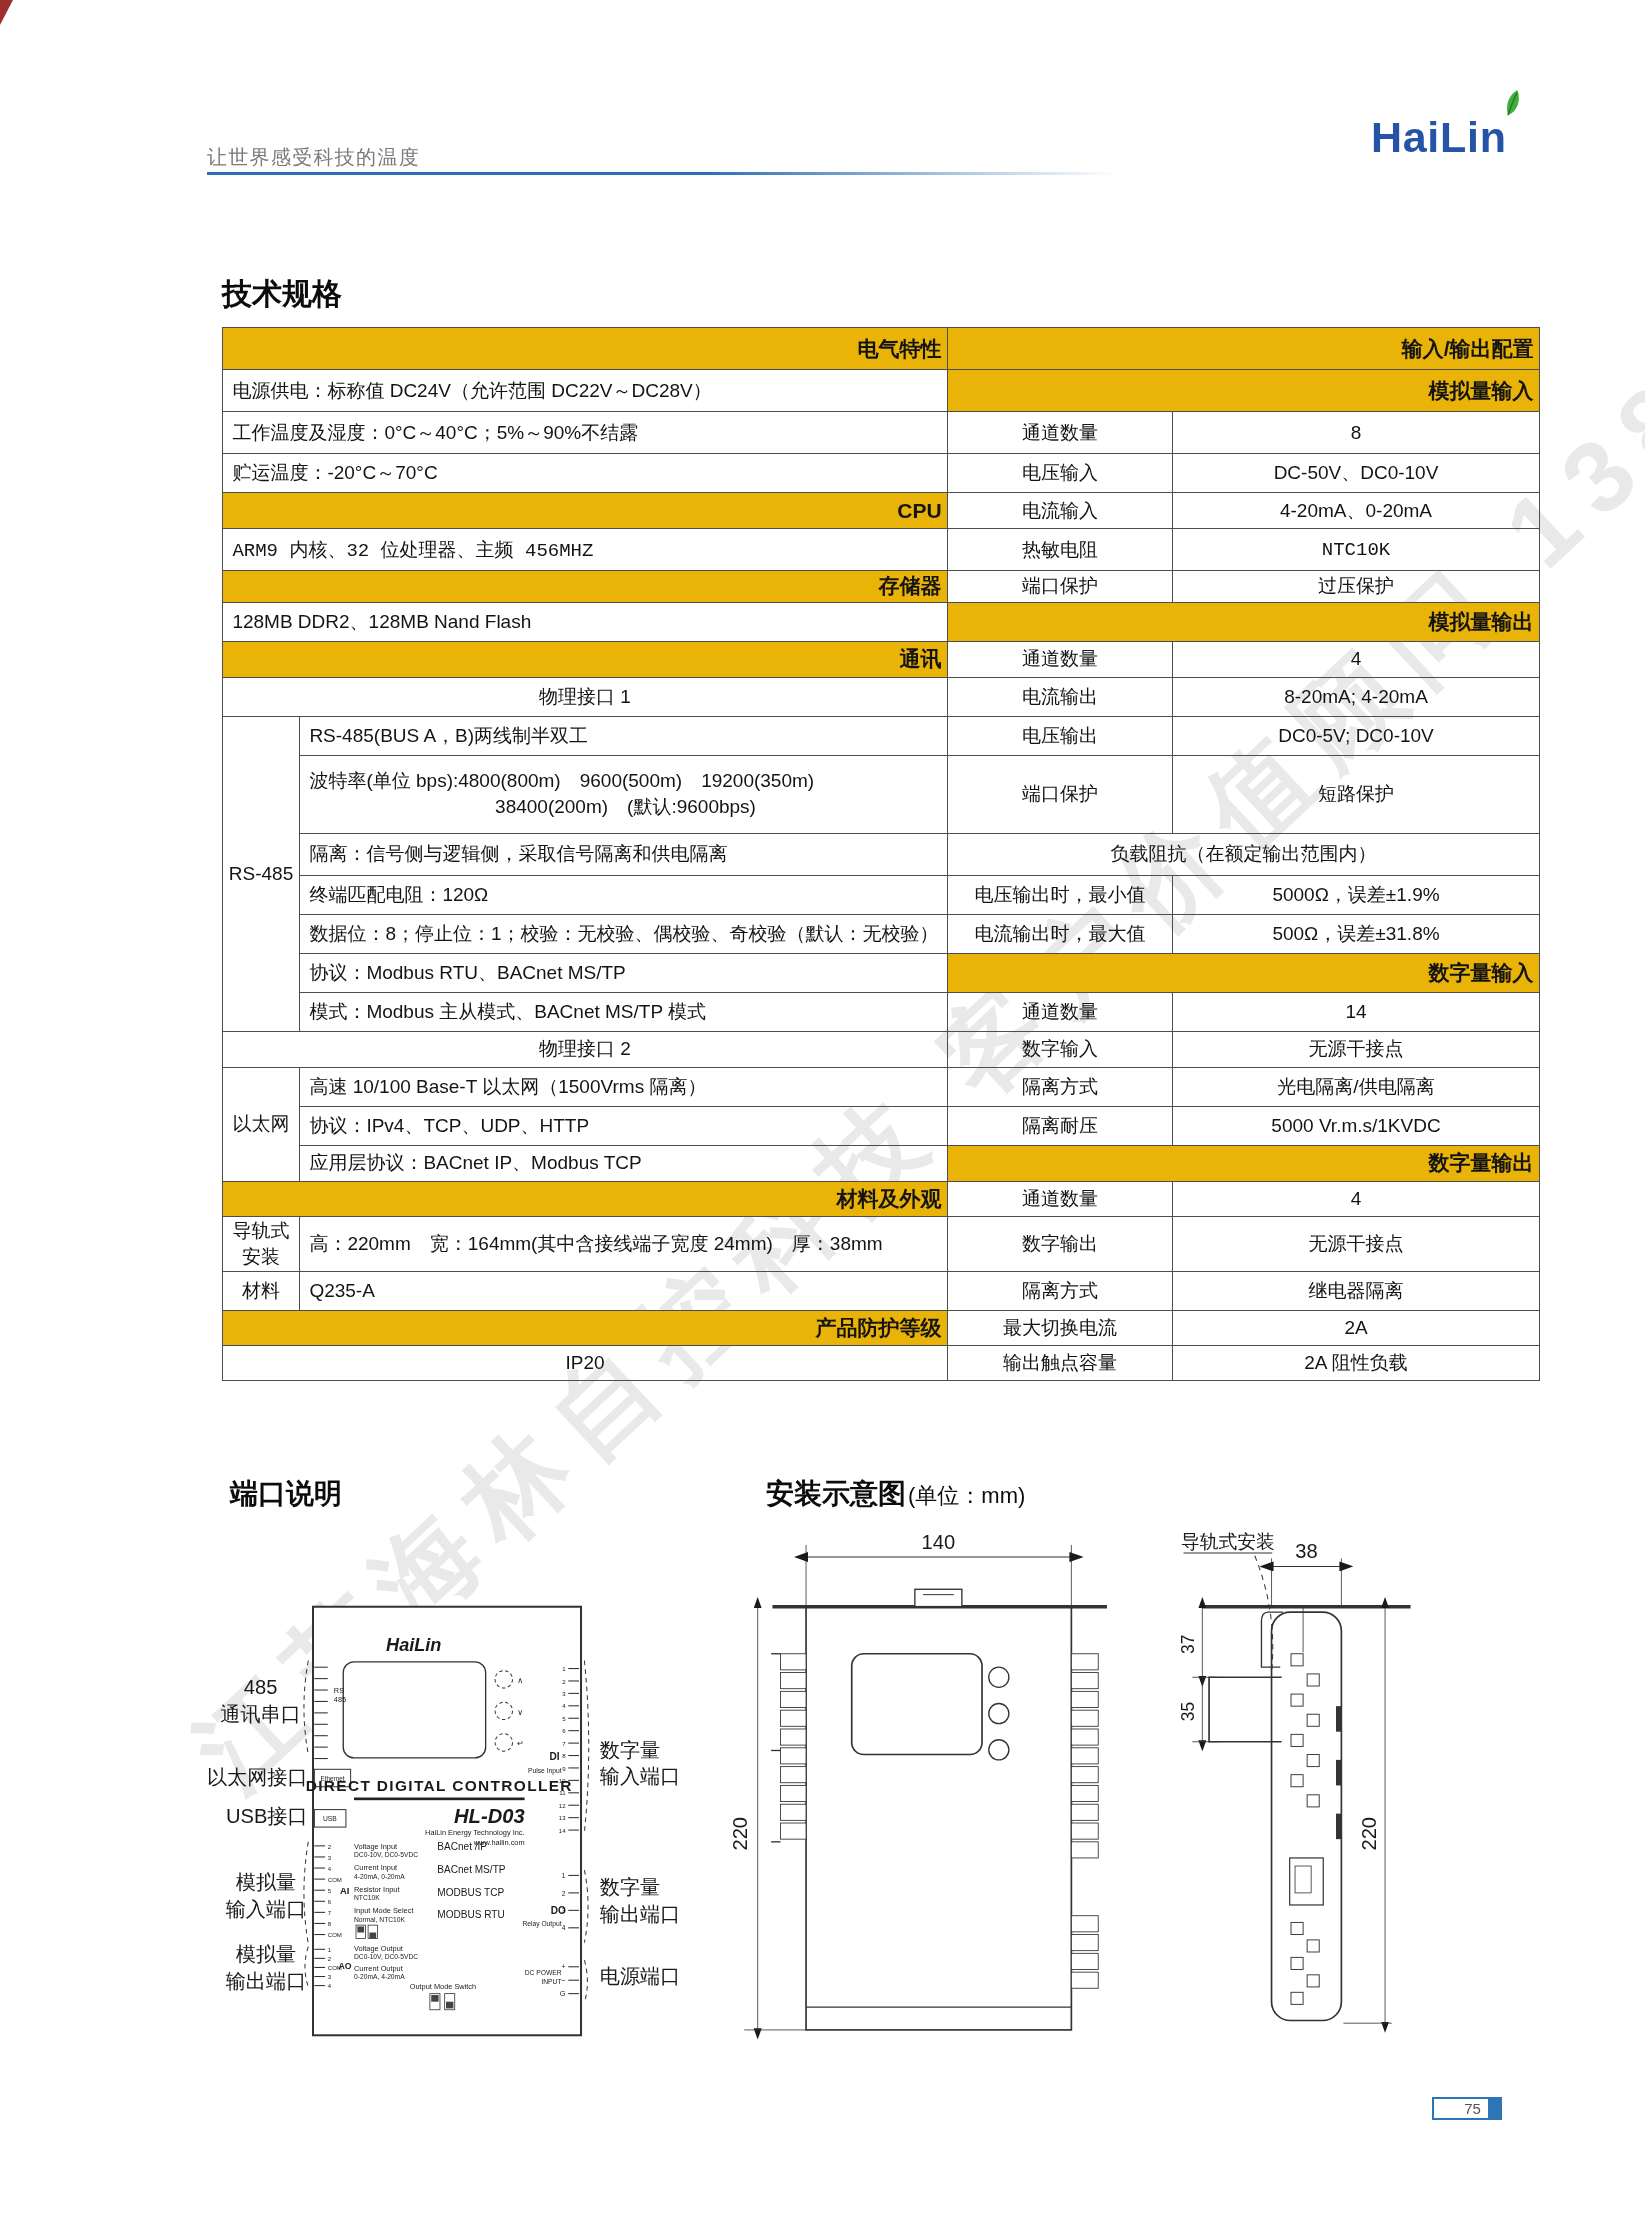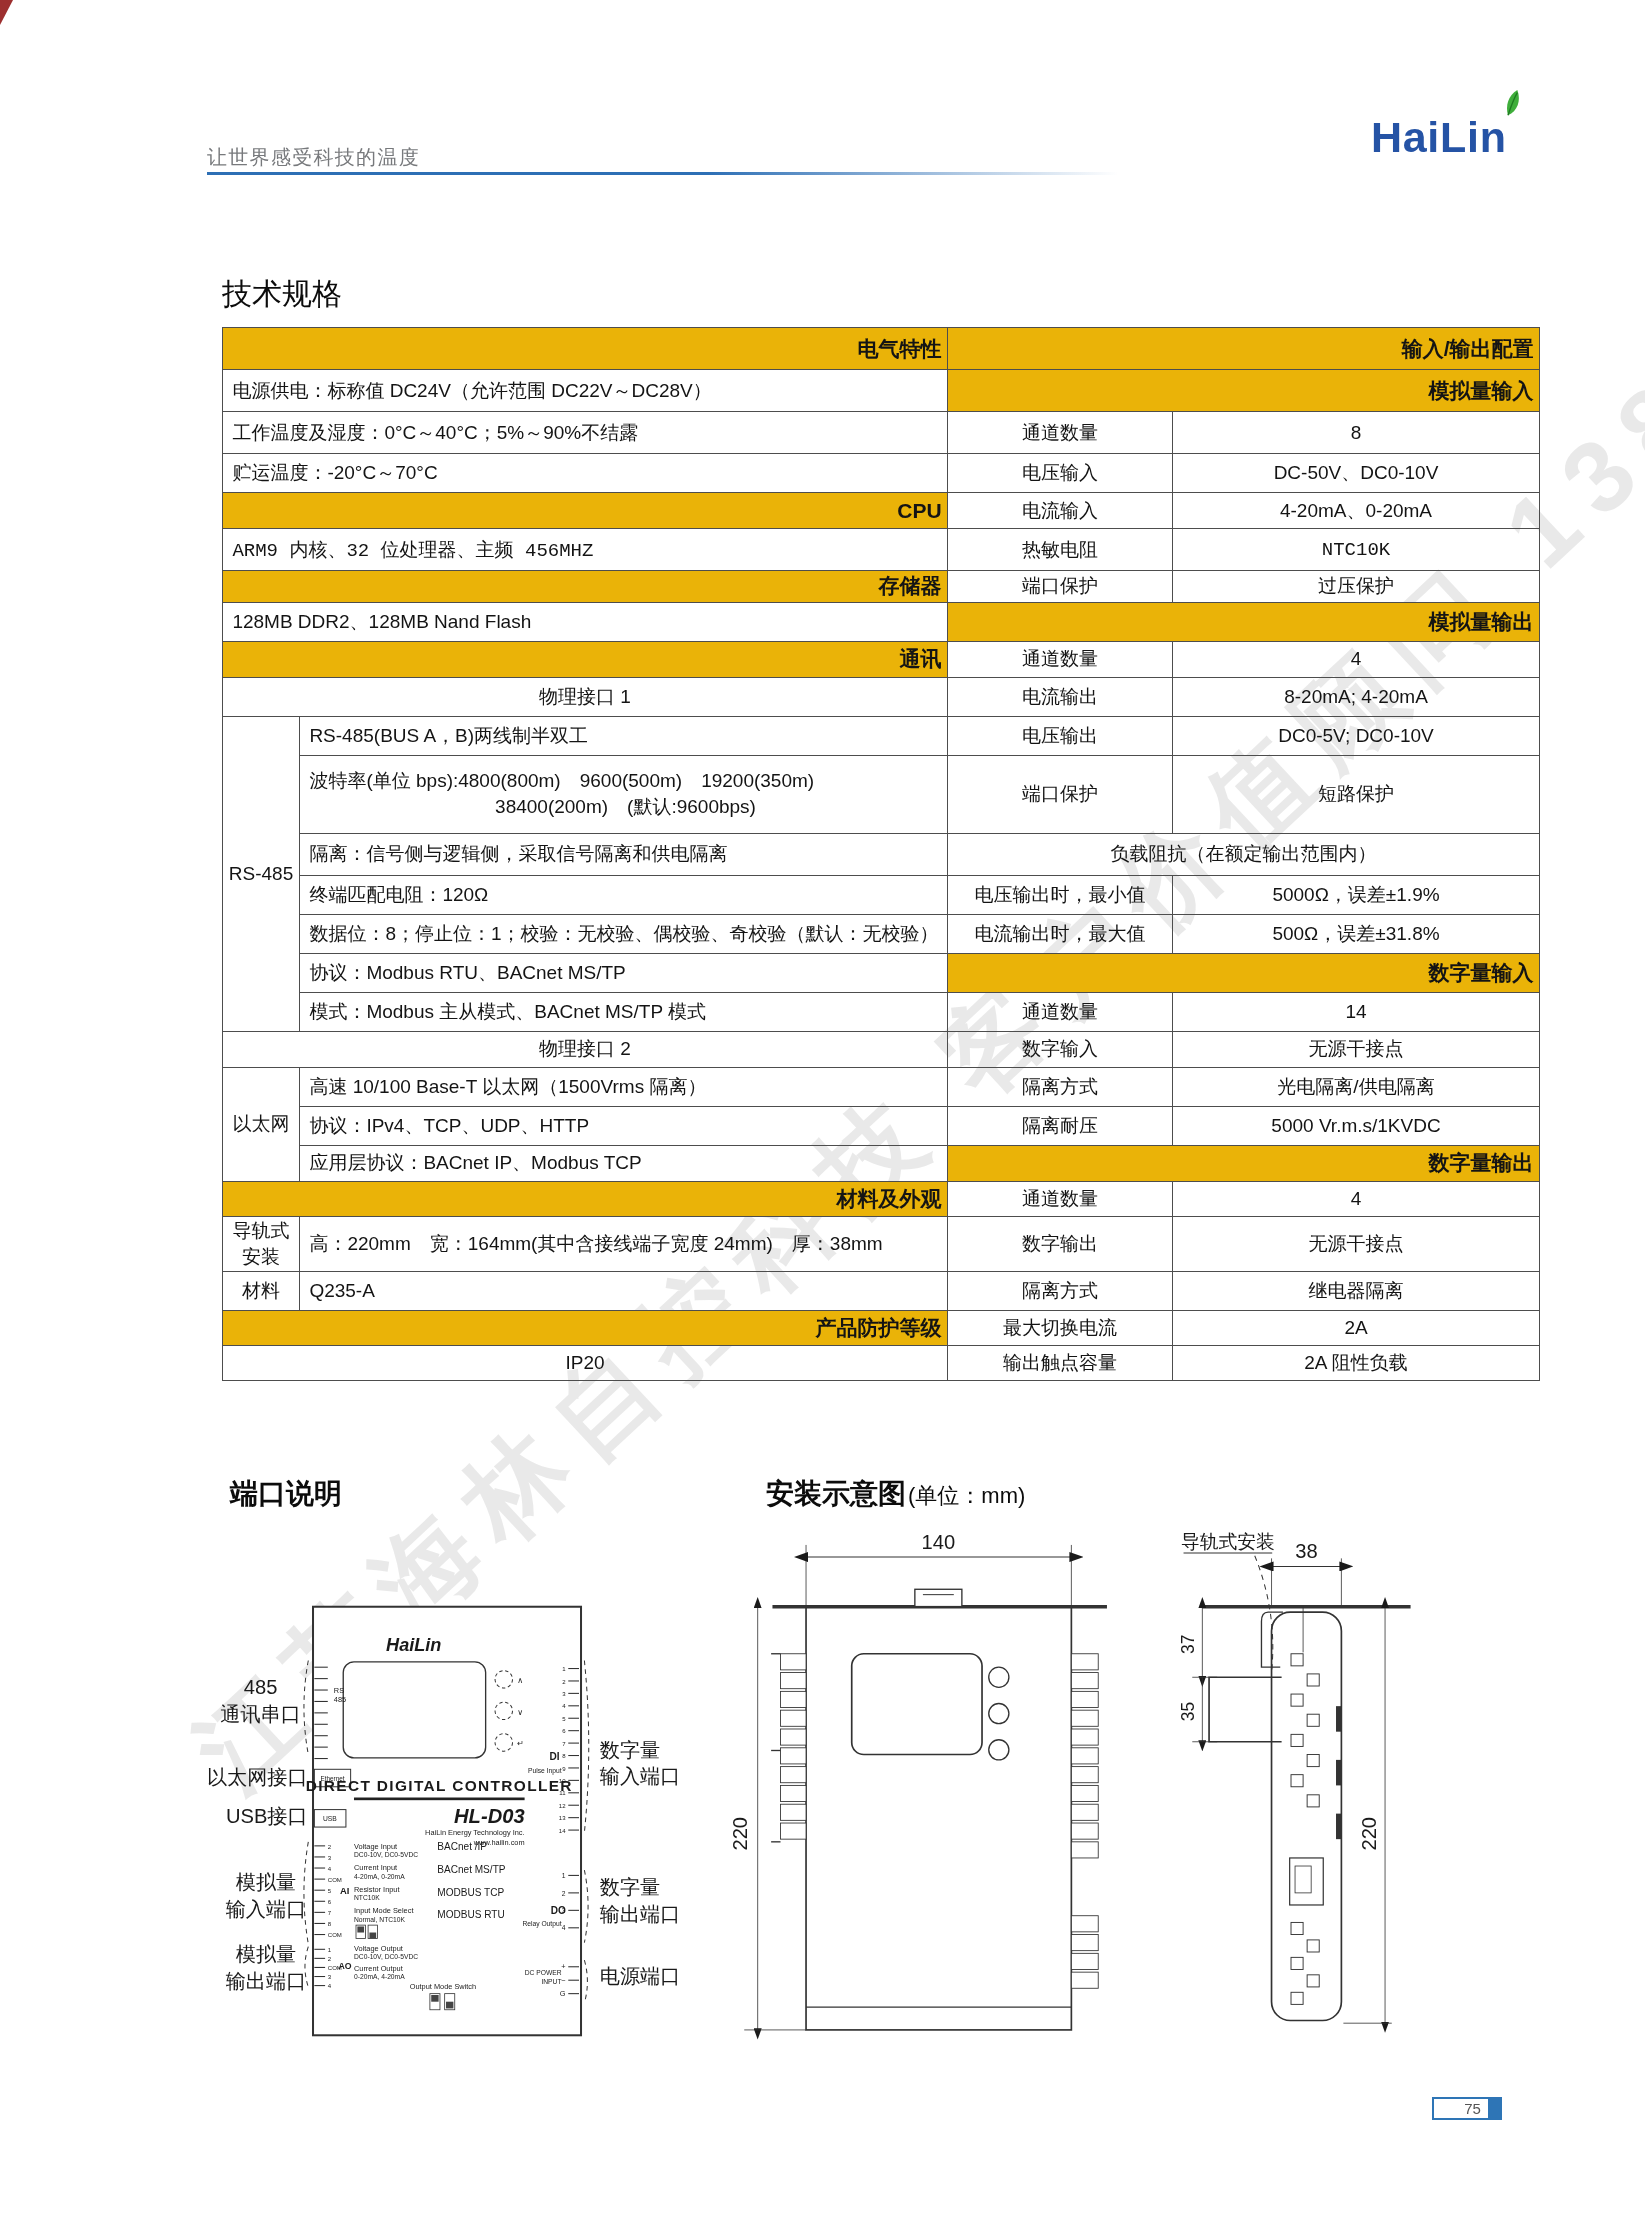--- a/index.html
+++ b/index.html
@@ -11,21 +11,21 @@
   
   #corner{position:absolute;left:0;top:0;width:0;height:0;
       border-left:13.4px solid #9d2f2f;border-bottom:25.5px solid transparent;}
   
   #slogan{position:absolute;left:207px;top:144px;font-size:20px;color:#77797c;letter-spacing:1.3px;}
   #hline{position:absolute;left:207px;top:172px;width:911px;height:3.4px;
       background:linear-gradient(to right,#2d6fb5 0%,#2d6fb5 55%,rgba(45,111,181,0) 100%);}
   #logo{position:absolute;left:1371px;top:113px;font-size:43px;font-weight:800;color:#2553a5;
       letter-spacing:0.7px;}
   #leaf{position:absolute;left:1488px;top:86px;}
-  #title{position:absolute;left:222px;top:274px;font-size:30px;font-weight:400;color:#0c0c0c;}
+  #title{position:absolute;left:222px;top:274px;font-size:30px;font-weight:700;color:#0c0c0c;}
   
   #spec{position:absolute;left:222px;top:327px;width:1318px;border-collapse:collapse;table-layout:fixed;}
   #spec td{border:1.3px solid #4d4d4d;font-size:19px;color:#141414;vertical-align:middle;padding:1.3px 5.4px;}
   #spec .c-hdr{background:#eab308;font-weight:bold;text-align:right;font-size:21px;}
   #spec .c-txt{text-align:left;padding-left:9.4px;}
   #spec .c-ctr{text-align:center;}
   #spec .c-lbl{text-align:center;}
   #spec .c-val{text-align:center;}
   #spec .c-glab{text-align:center;}
   #spec .line2{text-align:center;}

